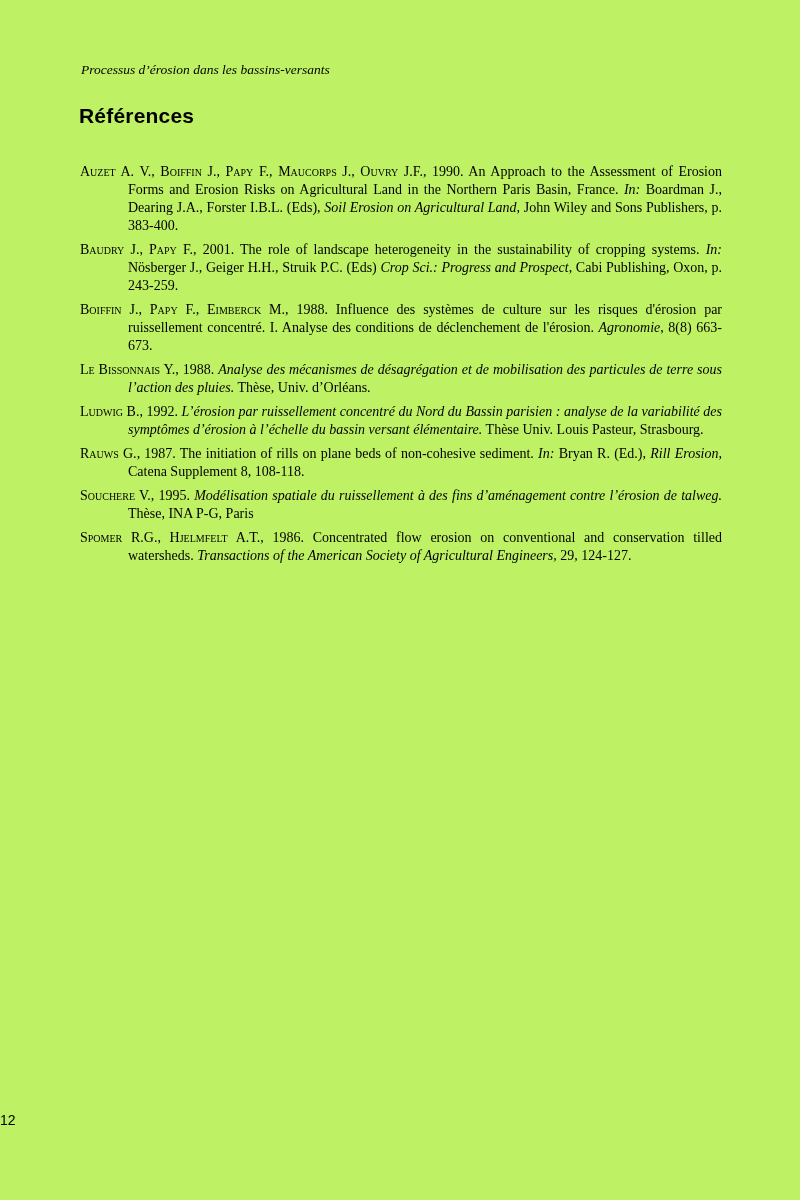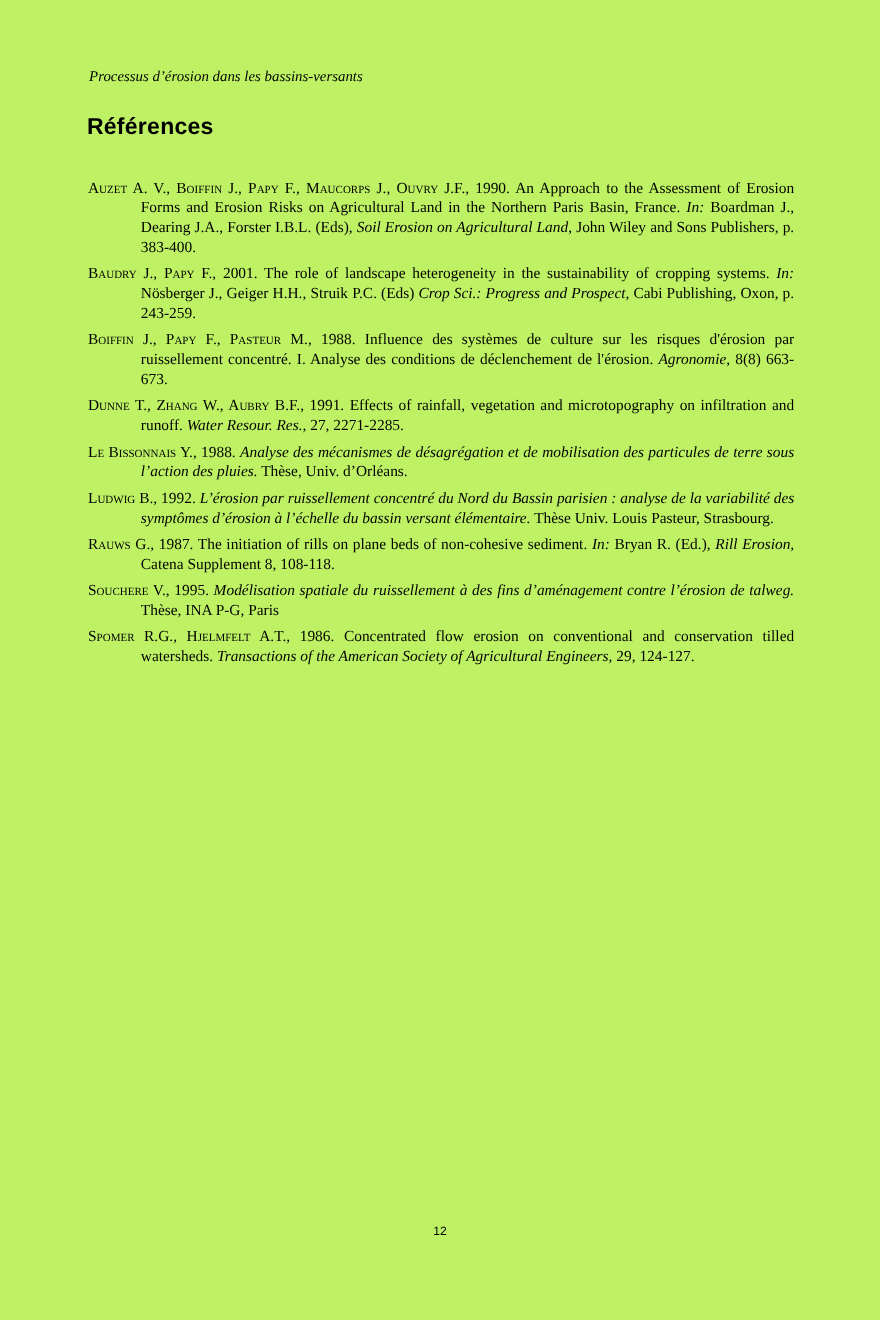--- a/index.html
+++ b/index.html
@@ -52,40 +52,38 @@
     text-indent: -48px;
   }
   .seg-regular { font-style: normal; }
   .seg-italic { font-style: italic; }
   .seg-smallcaps { font-variant: small-caps; }
   .page-number {
     position: absolute;
     left: 0;
     top: 1111px;
     width: 100%;
-    text-align: center;
     font-family: "Liberation Sans", "DejaVu Sans", sans-serif;
-    font-size: 11px;
+    font-size: 14px;
     line-height: 18px;
   }
 </style>
 </head>
 <body>
 
 <div class="page">
 
   <div class="running-header">Processus d’érosion dans les bassins-versants</div>
 
   <h1 class="section-title">Références</h1>
 
   <div class="references-list">
       <p class="reference"><span class="seg-smallcaps">Auzet A. V., Boiffin J., Papy F., Maucorps J., Ouvry J.F.</span><span class="seg-regular">, 1990. An Approach to the Assessment of Erosion Forms and Erosion Risks on Agricultural Land in the Northern Paris Basin, France. </span><span class="seg-italic">In:</span><span class="seg-regular"> Boardman J., Dearing J.A., Forster I.B.L. (Eds), </span><span class="seg-italic">Soil Erosion on Agricultural Land</span><span class="seg-regular">, John Wiley and Sons Publishers, p. 383-400.</span></p>
       <p class="reference"><span class="seg-smallcaps">Baudry J., Papy F.</span><span class="seg-regular">, 2001. The role of landscape heterogeneity in the sustainability of cropping systems. </span><span class="seg-italic">In:</span><span class="seg-regular"> Nösberger J., Geiger H.H., Struik P.C. (Eds) </span><span class="seg-italic">Crop Sci.: Progress and Prospect</span><span class="seg-regular">, Cabi Publishing, Oxon, p. 243-259.</span></p>
-      <p class="reference"><span class="seg-smallcaps">Boiffin J., Papy F., Pasteur M.</span><span class="seg-regular">, 1988. Influence des systèmes de culture sur les risques d'érosion par ruissellement concentré. I. Analyse des conditions de déclenchement de l'érosion. </span><span class="seg-italic">Agronomie</span><span class="seg-regular">, 8(8) 663-673.</span></p>
-      <p class="reference"><span class="seg-smallcaps">Dunne T., Zhang W., Aubry B.F.</span><span class="seg-regular">, 1991. Effects of rainfall, vegetation and microtopography on infiltration and runoff. </span><span class="seg-italic">Water Resour. Res.,</span><span class="seg-regular"> 27, 2271-2285.</span></p>
+      <p class="reference"><span class="seg-smallcaps">Boiffin J., Papy F., Eimberck M.</span><span class="seg-regular">, 1988. Influence des systèmes de culture sur les risques d'érosion par ruissellement concentré. I. Analyse des conditions de déclenchement de l'érosion. </span><span class="seg-italic">Agronomie</span><span class="seg-regular">, 8(8) 663-673.</span></p>
       <p class="reference"><span class="seg-smallcaps">Le Bissonnais Y.</span><span class="seg-regular">, 1988. </span><span class="seg-italic">Analyse des mécanismes de désagrégation et de mobilisation des particules de terre sous l’action des pluies.</span><span class="seg-regular"> Thèse, Univ. d’Orléans.</span></p>
       <p class="reference"><span class="seg-smallcaps">Ludwig B.</span><span class="seg-regular">, 1992. </span><span class="seg-italic">L’érosion par ruissellement concentré du Nord du Bassin parisien : analyse de la variabilité des symptômes d’érosion à l’échelle du bassin versant élémentaire.</span><span class="seg-regular"> Thèse Univ. Louis Pasteur, Strasbourg.</span></p>
       <p class="reference"><span class="seg-smallcaps">Rauws G.</span><span class="seg-regular">, 1987. The initiation of rills on plane beds of non-cohesive sediment. </span><span class="seg-italic">In:</span><span class="seg-regular"> Bryan R. (Ed.), </span><span class="seg-italic">Rill Erosion,</span><span class="seg-regular"> Catena Supplement 8, 108-118.</span></p>
       <p class="reference"><span class="seg-smallcaps">Souchere V.</span><span class="seg-regular">, 1995. </span><span class="seg-italic">Modélisation spatiale du ruissellement à des fins d’aménagement contre l’érosion de talweg.</span><span class="seg-regular"> Thèse, INA P-G, Paris</span></p>
       <p class="reference"><span class="seg-smallcaps">Spomer R.G., Hjelmfelt A.T.</span><span class="seg-regular">, 1986. Concentrated flow erosion on conventional and conservation tilled watersheds. </span><span class="seg-italic">Transactions of the American Society of Agricultural Engineers,</span><span class="seg-regular"> 29, 124-127.</span></p>
     </div>
 
   <div class="page-number">12</div>
 
 </div>

